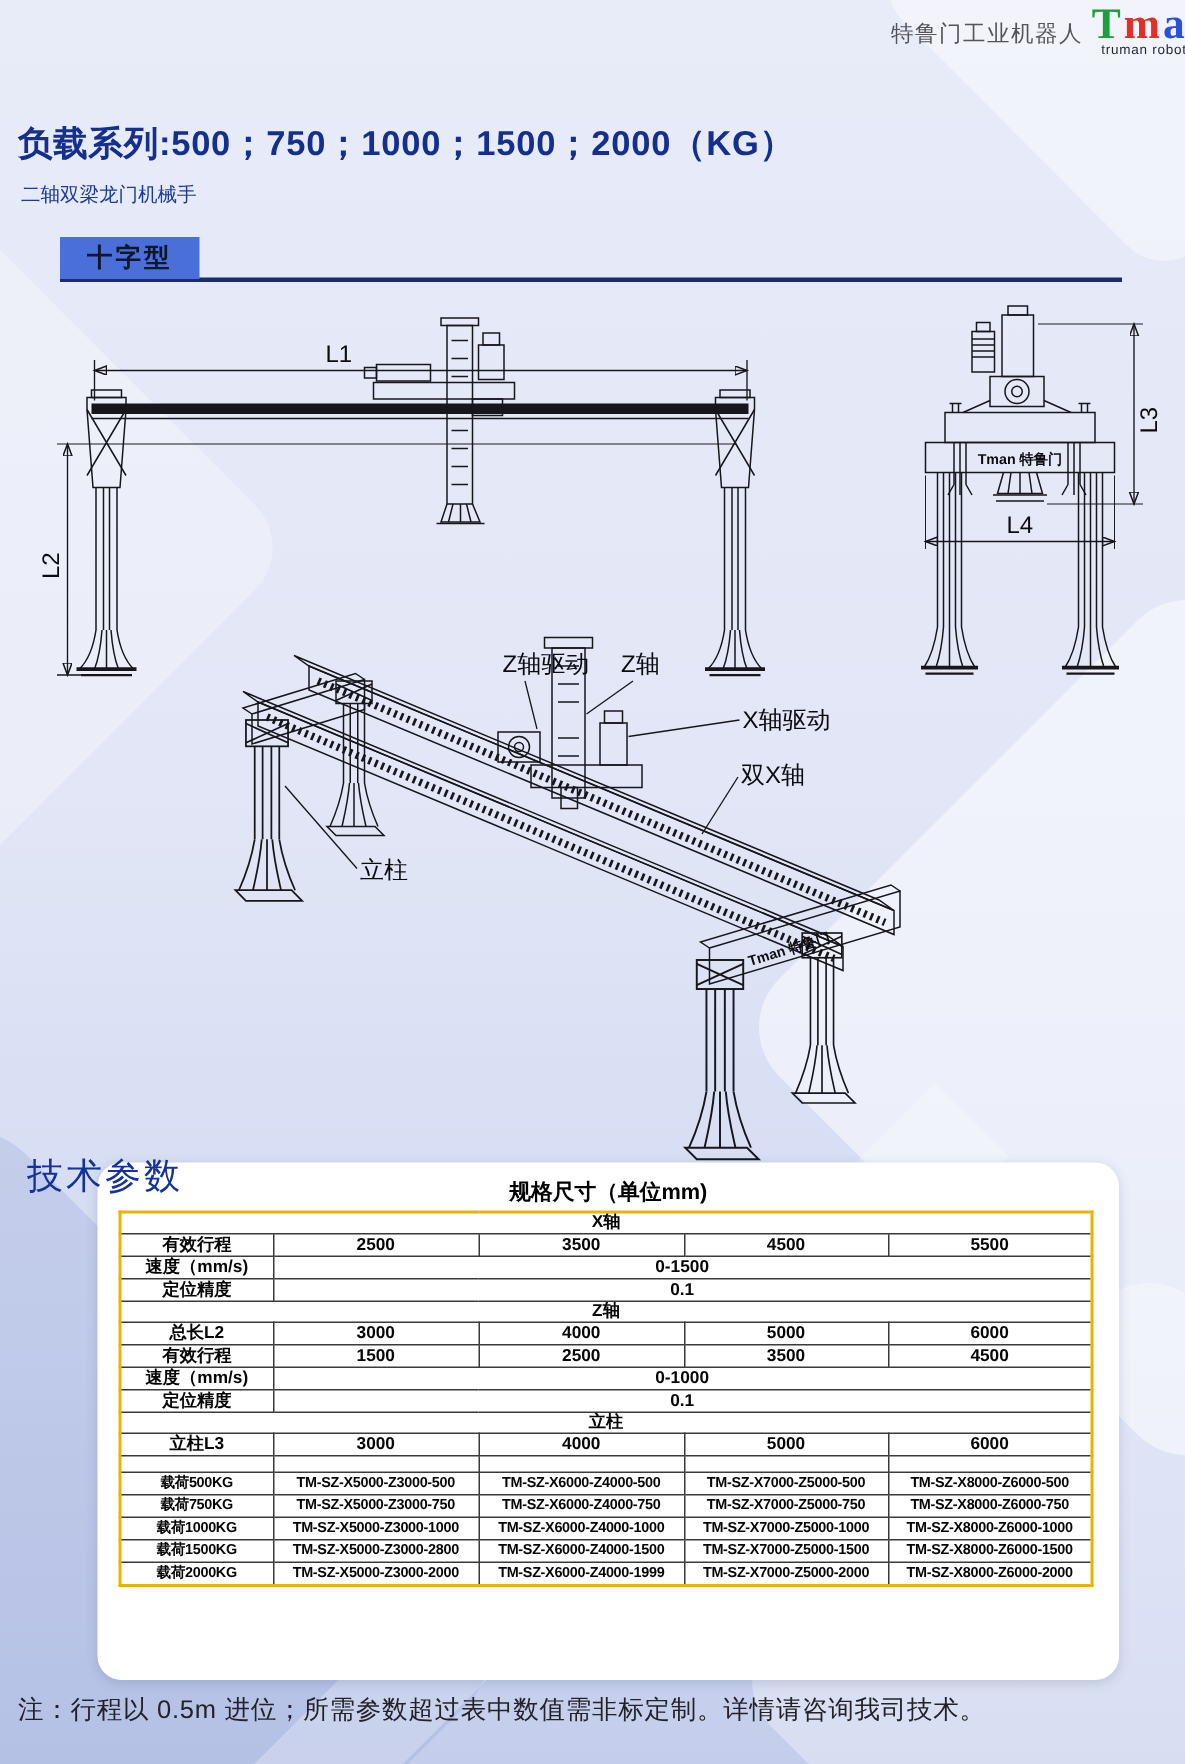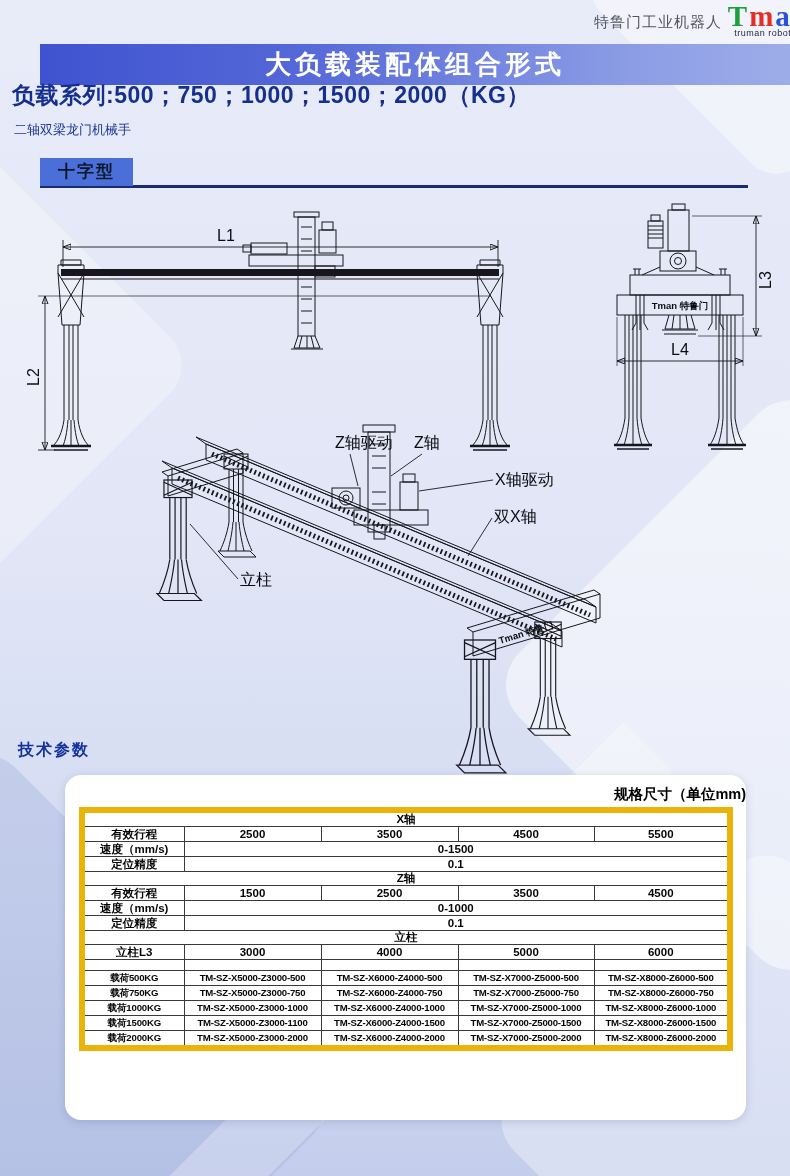--- a/index.html
+++ b/index.html
@@ -29,28 +29,28 @@
   .banner { left:40px; top:44px; width:750px; height:41px;
     background:linear-gradient(90deg,#3f53d0 0%,#5568d8 35%,#8b9ce5 78%,#9dade9 100%);
     color:#fff; font-size:26px; font-weight:bold; letter-spacing:4px;
     text-align:center; line-height:41px; }
   .load-series { left:12px; top:80px; font-size:23px; font-weight:bold; color:#142f8e; letter-spacing:.5px; }
   .machine-type { left:14px; top:121px; font-size:13px; color:#1c3a96; }
   .type-tab { left:40px; top:158px; width:93px; height:28px; background:#4a6fd9; color:#0f172a;
     font-size:17px; font-weight:bold; text-align:center; line-height:28px; letter-spacing:2px; z-index:3; }
   .tab-rule { left:40px; top:185px; width:708px; height:3px; background:#1a2b72; }
 
-  .tech-heading { left:18px; top:740px; font-size:16px; font-weight:bold; color:#14329c; letter-spacing:2px; }
+  .tech-heading { left:18px; top:768px; font-size:24px; font-weight:normal; color:#14329c; letter-spacing:2px; }
 
   
   .card { left:65px; top:775px; width:681px; height:345px; background:#ffffff;
     border-radius:16px; box-shadow:0 2px 8px rgba(60,80,140,.20); z-index:1; }
-  .tbl-title { margin-top:10px; text-align:right; font-size:14.5px; font-weight:bold; color:#000; }
+  .tbl-title { margin-top:10px; text-align:center; font-size:14.5px; font-weight:bold; color:#000; }
   table.spec { border-collapse:collapse; margin:3px 0 16px 14px; width:648px;
-    border:6px solid #eab308; table-layout:fixed; }
+    border:2px solid #eab308; table-layout:fixed; }
   table.spec td { border:1px solid #3a3a3a; text-align:center; height:14px; padding:0 2px;
     font-size:11.5px; font-weight:600; color:#050505; line-height:1.05; overflow:hidden; white-space:nowrap; }
   table.spec tr.sec td { height:13px; }
   table.spec tr.order td { font-size:9.6px; letter-spacing:-.2px; }
   table.spec tr.empty td { height:10px; }
 
   .note { left:12px; top:1128px; width:770px; font-size:17px; font-weight:500; color:#222228; letter-spacing:.5px; }
 
   
   .draw path, .draw rect, .draw line, .draw circle, .draw polygon
@@ -77,21 +77,20 @@
   <div class="deco d4"></div>
   <div class="deco d5"></div>
   <div class="deco d6"></div>
 
   <div class="layer brand-cn">特鲁门工业机器人</div>
   <div class="layer logo">
     <div class="logo-word" id="logo-word"><span style="color: rgb(27, 160, 60);">T</span><span style="color: rgb(226, 48, 40);">m</span><span style="color: rgb(42, 82, 217);">a</span><span style="color: rgb(242, 213, 0);">n</span></div>
     <div class="logo-sub">truman robotics</div>
   </div>
 
-  <div class="layer banner">大负载装配体组合形式</div>
   <div class="layer load-series">负载系列:500；750；1000；1500；2000（KG）</div>
   <div class="layer machine-type">二轴双梁龙门机械手</div>
   <div class="layer type-tab">十字型</div>
   <div class="layer tab-rule"></div>
 
   <svg class="layer draw" style="left:25px;top:203px" width="510" height="260" viewBox="0 0 510 260">
     <defs>
       <marker id="arF" markerWidth="10" markerHeight="8" refX="8" refY="3" orient="auto-start-reverse" markerUnits="userSpaceOnUse">
         <path d="M0,0 L8,3 L0,6 Z" fill="#16161c" stroke="none"></path>
       </marker>
@@ -267,20 +266,27 @@
             <td colspan="4">0-1500</td>
           </tr>
           <tr>
             <td>定位精度</td>
             <td colspan="4">0.1</td>
           </tr>
           <tr class="sec">
             <td colspan="5">Z轴</td>
           </tr>
           <tr>
+            <td>总长L2</td>
+            <td>3000</td>
+            <td>4000</td>
+            <td>5000</td>
+            <td>6000</td>
+          </tr>
+          <tr>
             <td>有效行程</td>
             <td>1500</td>
             <td>2500</td>
             <td>3500</td>
             <td>4500</td>
           </tr>
           <tr>
             <td>速度（mm/s)</td>
             <td colspan="4">0-1000</td>
           </tr>
@@ -321,29 +327,30 @@
           </tr>
           <tr class="order">
             <td>载荷1000KG</td>
             <td>TM-SZ-X5000-Z3000-1000</td>
             <td>TM-SZ-X6000-Z4000-1000</td>
             <td>TM-SZ-X7000-Z5000-1000</td>
             <td>TM-SZ-X8000-Z6000-1000</td>
           </tr>
           <tr class="order">
             <td>载荷1500KG</td>
-            <td>TM-SZ-X5000-Z3000-1100</td>
+            <td>TM-SZ-X5000-Z3000-2800</td>
             <td>TM-SZ-X6000-Z4000-1500</td>
             <td>TM-SZ-X7000-Z5000-1500</td>
             <td>TM-SZ-X8000-Z6000-1500</td>
           </tr>
           <tr class="order">
             <td>载荷2000KG</td>
             <td>TM-SZ-X5000-Z3000-2000</td>
-            <td>TM-SZ-X6000-Z4000-2000</td>
+            <td>TM-SZ-X6000-Z4000-1999</td>
             <td>TM-SZ-X7000-Z5000-2000</td>
             <td>TM-SZ-X8000-Z6000-2000</td>
           </tr>
         </tbody>
     </table>
   </div>
 
+  <div class="layer note">注：行程以 0.5m 进位；所需参数超过表中数值需非标定制。详情请咨询我司技术。</div>
 </div>
 
 </body></html>

